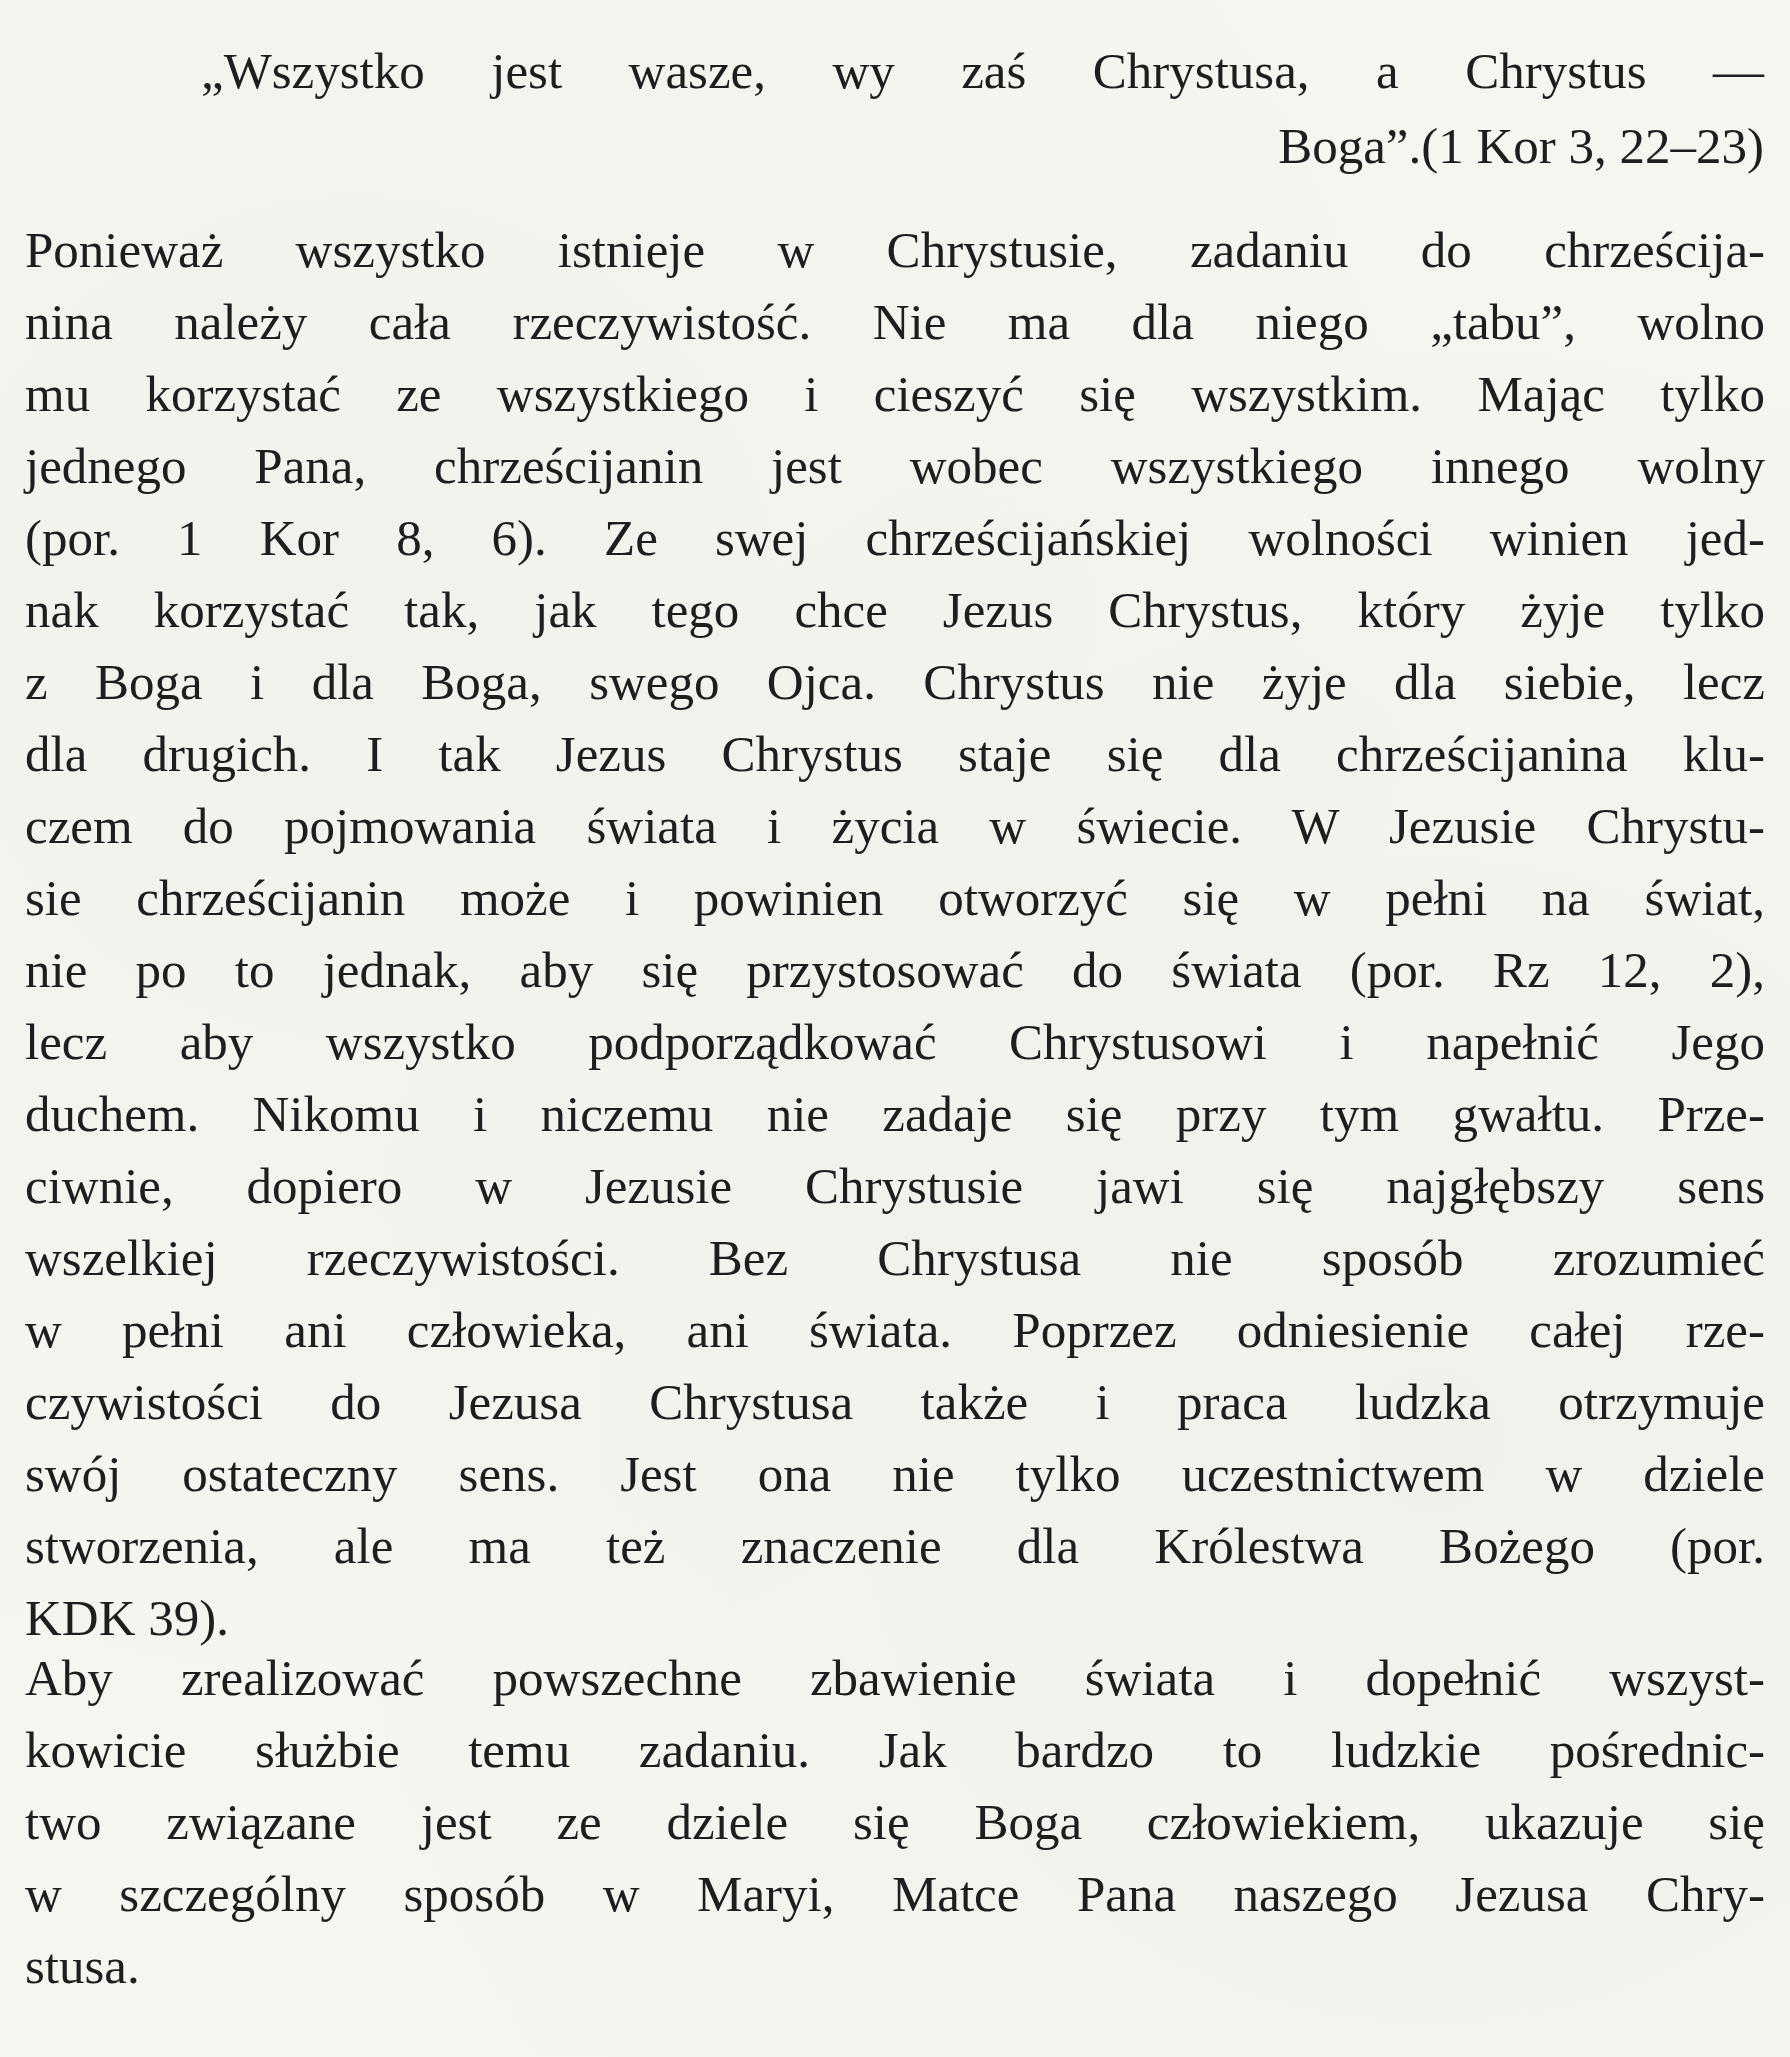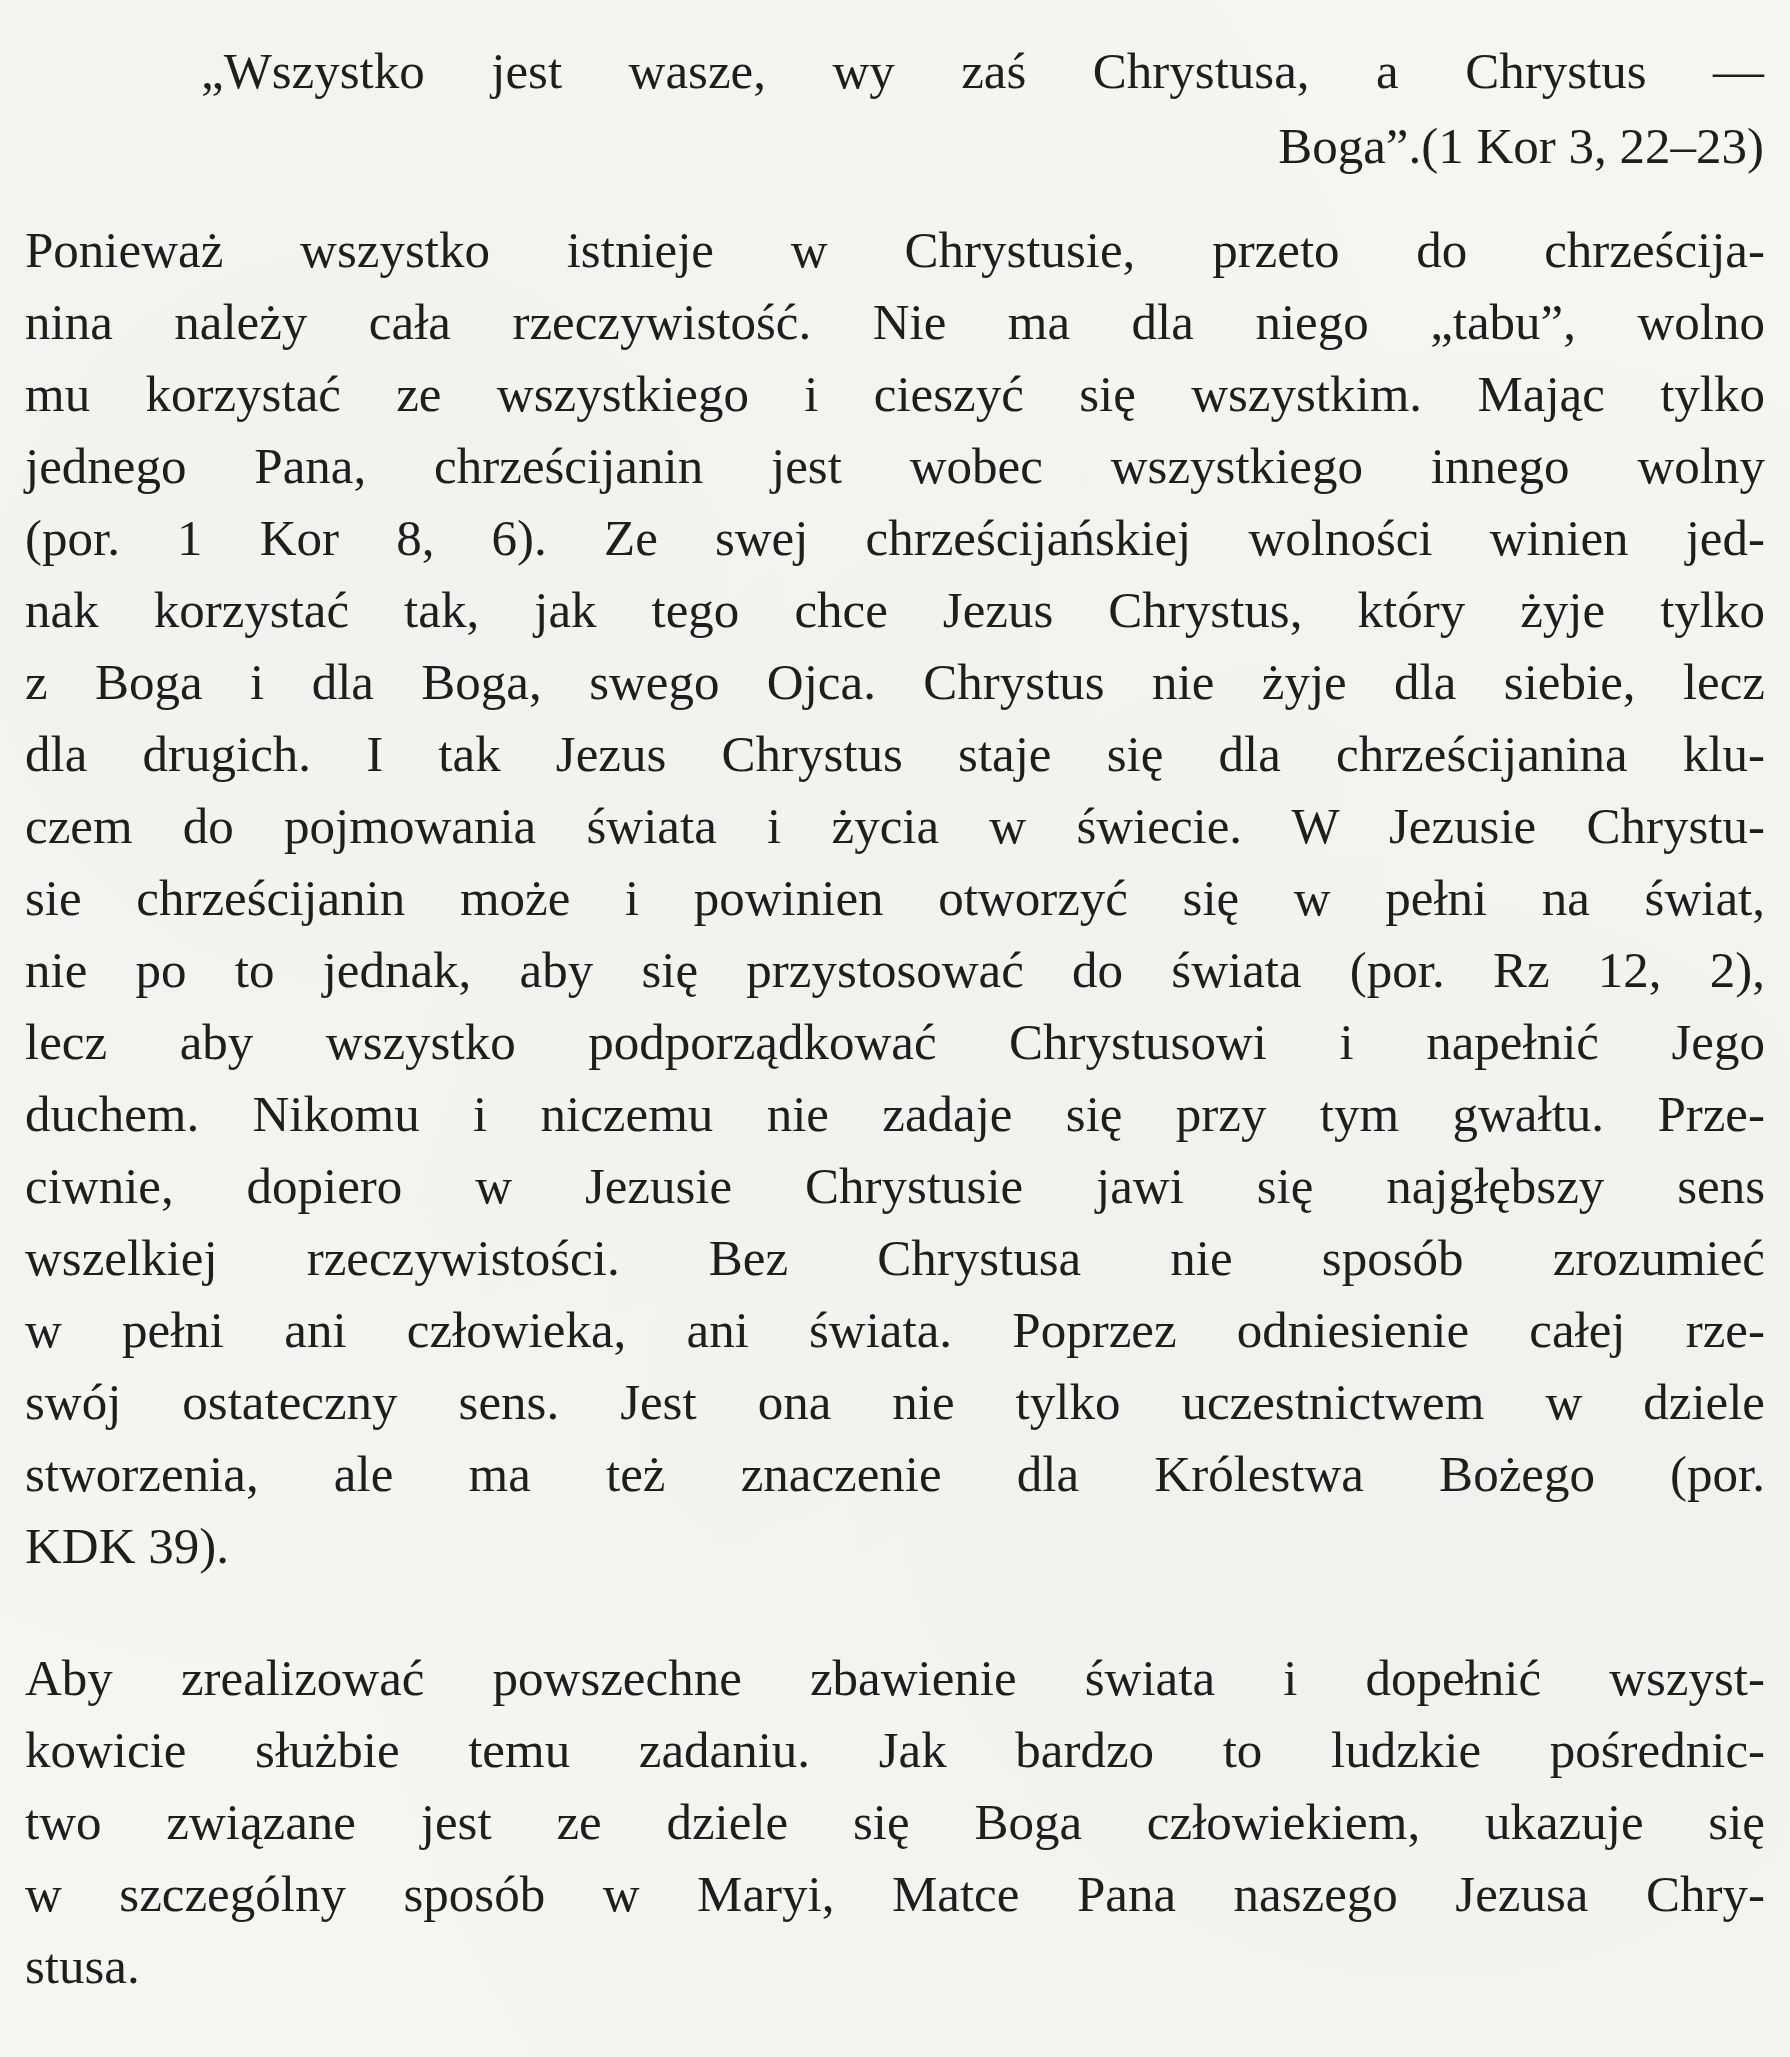--- a/index.html
+++ b/index.html
@@ -73,36 +73,37 @@
 
   <div class="epigraph">
     <span class="epigraph-line1">„Wszystko jest wasze, wy zaś Chrystusa, a Chrystus —</span>
     <div class="epigraph-line2">
       <span>Boga”.</span>
       <span>(1 Kor 3, 22–23)</span>
     </div>
   </div>
 
   <div class="body-text" id="para1">
-    <span class="line">Ponieważ wszystko istnieje w Chrystusie, przeto do chrześcija-</span>
+    <span class="line">Ponieważ wszystko istnieje w Chrystusie, zadaniu do chrześcija-</span>
     <span class="line">nina należy cała rzeczywistość. Nie ma dla niego „tabu”, wolno</span>
     <span class="line">mu korzystać ze wszystkiego i cieszyć się wszystkim. Mając tylko</span>
     <span class="line">jednego Pana, chrześcijanin jest wobec wszystkiego innego wolny</span>
     <span class="line">(por. 1 Kor 8, 6). Ze swej chrześcijańskiej wolności winien jed-</span>
     <span class="line">nak korzystać tak, jak tego chce Jezus Chrystus, który żyje tylko</span>
     <span class="line">z Boga i dla Boga, swego Ojca. Chrystus nie żyje dla siebie, lecz</span>
     <span class="line">dla drugich. I tak Jezus Chrystus staje się dla chrześcijanina klu-</span>
     <span class="line">czem do pojmowania świata i życia w świecie. W Jezusie Chrystu-</span>
     <span class="line">sie chrześcijanin może i powinien otworzyć się w pełni na świat,</span>
     <span class="line">nie po to jednak, aby się przystosować do świata (por. Rz 12, 2),</span>
     <span class="line">lecz aby wszystko podporządkować Chrystusowi i napełnić Jego</span>
     <span class="line">duchem. Nikomu i niczemu nie zadaje się przy tym gwałtu. Prze-</span>
     <span class="line">ciwnie, dopiero w Jezusie Chrystusie jawi się najgłębszy sens</span>
     <span class="line">wszelkiej rzeczywistości. Bez Chrystusa nie sposób zrozumieć</span>
     <span class="line">w pełni ani człowieka, ani świata. Poprzez odniesienie całej rze-</span>
+    <span class="line">czywistości do Jezusa Chrystusa także i praca ludzka otrzymuje</span>
     <span class="line">swój ostateczny sens. Jest ona nie tylko uczestnictwem w dziele</span>
     <span class="line">stworzenia, ale ma też znaczenie dla Królestwa Bożego (por.</span>
     <span class="line last">KDK 39).</span>
   </div>
 
   <div class="body-text" id="para2">
     <span class="line">Aby zrealizować powszechne zbawienie świata i dopełnić wszyst-</span>
     <span class="line">kowicie służbie temu zadaniu. Jak bardzo to ludzkie pośrednic-</span>
     <span class="line">two związane jest ze dziele się Boga człowiekiem, ukazuje się</span>
     <span class="line">w szczególny sposób w Maryi, Matce Pana naszego Jezusa Chry-</span>

